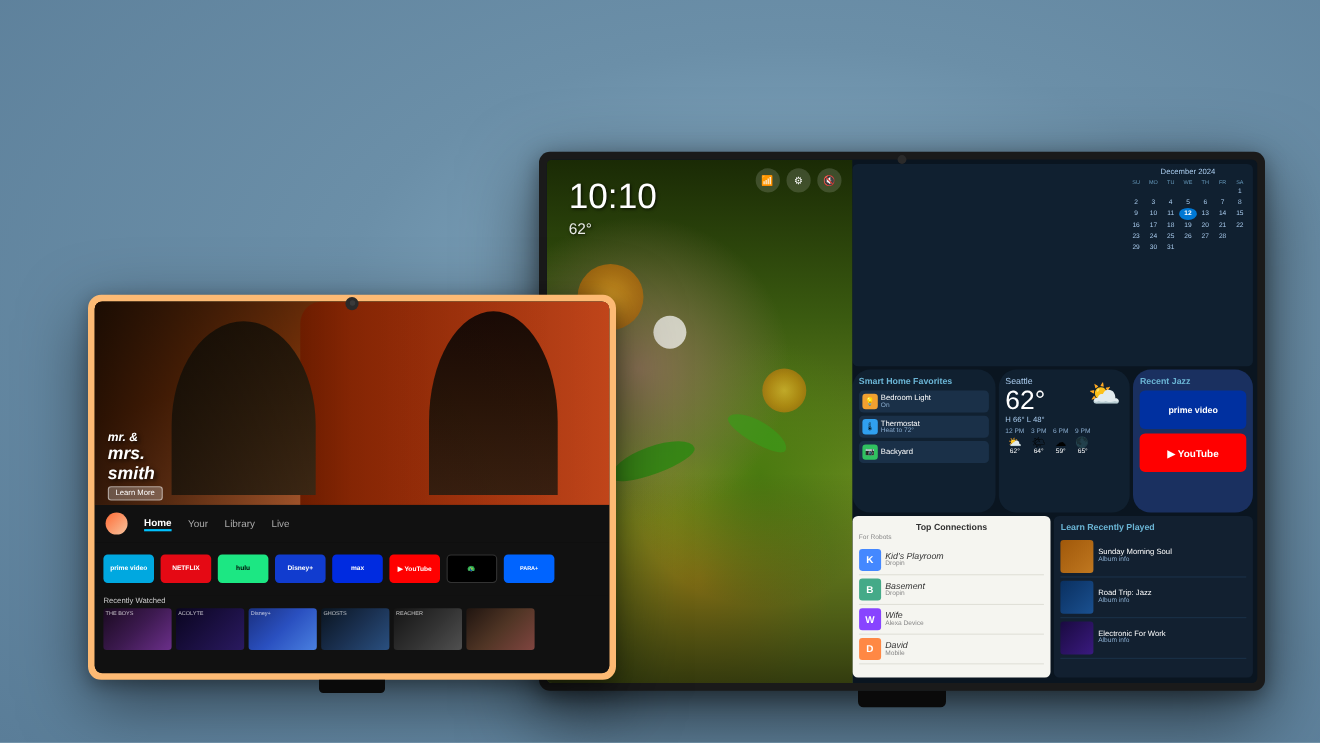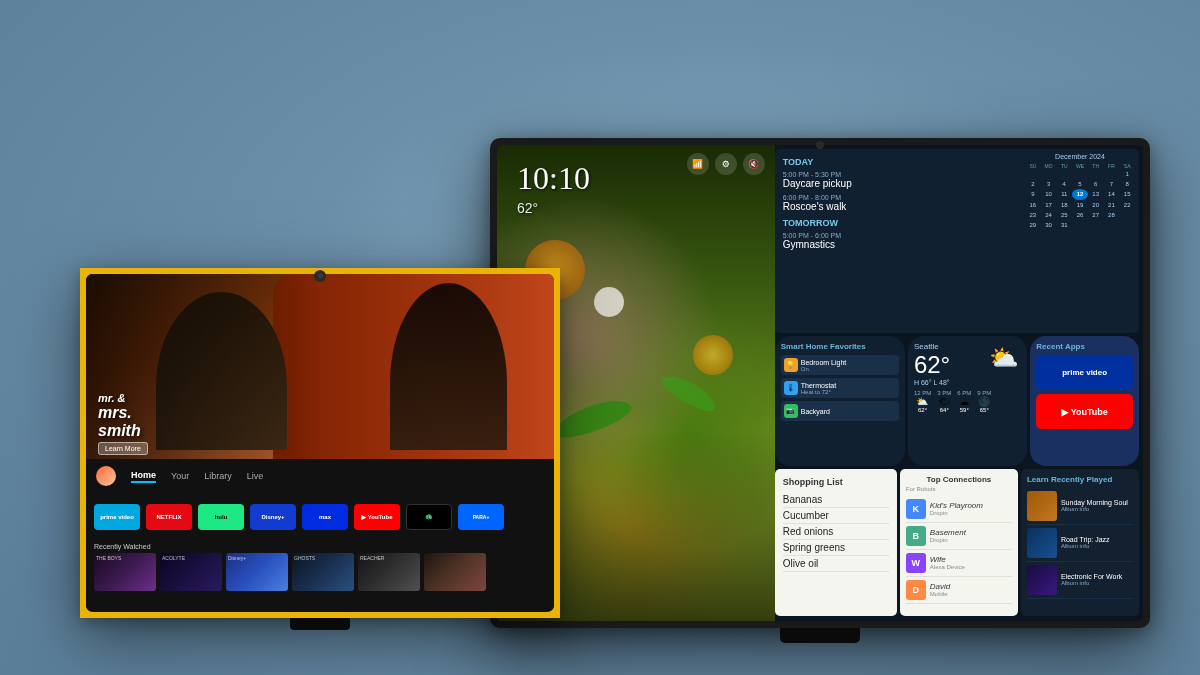--- a/index.html
+++ b/index.html
@@ -38,22 +38,22 @@
       left: 30px;
       bottom: 30px;
       width: 480px;
       height: 350px;
       z-index: 2;
     }
 
     .device-small .frame {
       width: 100%;
       height: 100%;
-      background: #eab308;
-      border-radius: 0;
+      background: #fdba74;
+      border-radius: 12px;
       padding: 6px;
       box-shadow: 0 20px 60px rgba(0,0,0,0.5), 0 4px 15px rgba(0,0,0,0.3);
       position: relative;
     }
 
     .device-small .camera-bar {
       position: absolute;
       top: 2px;
       left: 50%;
       transform: translateX(-50%);
@@ -334,21 +334,20 @@
     }
 
     .food-time {
       position: absolute;
       top: 15px;
       left: 20px;
       color: white;
       font-size: 32px;
       font-weight: 300;
       text-shadow: 1px 1px 3px rgba(0,0,0,0.8);
-      font-family: Liberation Serif, serif;
     }
 
     .food-temp {
       position: absolute;
       top: 55px;
       left: 20px;
       color: rgba(255,255,255,0.9);
       font-size: 14px;
       text-shadow: 1px 1px 3px rgba(0,0,0,0.8);
     }
@@ -840,38 +839,20 @@
           </div>
 
           <div class="food-time">10:10</div>
           <div class="food-temp">62°</div>
           <div class="food-label">lad</div>
         </div>
 
         <div class="echo-right">
 
           <div class="echo-top-row">
-            <div class="echo-events">
-              <div class="echo-today">Today</div>
-
-              <div class="echo-event">
-                <div class="echo-event-time">5:00 PM - 5:30 PM</div>
-                <div class="echo-event-name">Daycare pickup</div>
-              </div>
-              <div class="echo-event">
-                <div class="echo-event-time">6:00 PM - 8:00 PM</div>
-                <div class="echo-event-name">Roscoe's walk</div>
-              </div>
-
-              <div class="echo-today" style="margin-top:6px;">Tomorrow</div>
-              <div class="echo-event">
-                <div class="echo-event-time">5:00 PM - 6:00 PM</div>
-                <div class="echo-event-name">Gymnastics</div>
-              </div>
-            </div>
 
             <div class="mini-cal">
               <div class="mini-cal-header">December 2024</div>
               <div class="mini-cal-days-header">
                 <div class="cal-day-label">SU</div>
                 <div class="cal-day-label">MO</div>
                 <div class="cal-day-label">TU</div>
                 <div class="cal-day-label">WE</div>
                 <div class="cal-day-label">TH</div>
                 <div class="cal-day-label">FR</div>
@@ -977,40 +958,32 @@
                 </div>
                 <div class="forecast-item">
                   <div class="forecast-day">9 PM</div>
                   <div class="forecast-icon">🌑</div>
                   <div class="forecast-temp">65°</div>
                 </div>
               </div>
             </div>
 
             <div class="echo-panel" style="flex:0.9; background:#1a3060;">
-              <div class="panel-title">Recent Apps</div>
+              <div class="panel-title">Recent Jazz</div>
               <div style="background:#0030a0; border-radius:5px; height:35px; display:flex; align-items:center; justify-content:center; margin-bottom:4px; font-size:8px; color:white; font-weight:bold;">
                 <span>prime video</span>
               </div>
               <div style="background:#FF0000; border-radius:5px; height:35px; display:flex; align-items:center; justify-content:center; margin-bottom:4px;">
                 <span style="font-size:9px; color:white; font-weight:bold;">▶ YouTube</span>
               </div>
             </div>
           </div>
 
           <div class="echo-bot-row">
 
-            <div class="shopping-panel">
-              <div class="shopping-title">Shopping List</div>
-              <div class="shopping-item">Bananas</div>
-              <div class="shopping-item">Cucumber</div>
-              <div class="shopping-item">Red onions</div>
-              <div class="shopping-item">Spring greens</div>
-              <div class="shopping-item">Olive oil</div>
-            </div>
 
             <div class="connections-panel">
               <div class="conn-title">Top Connections</div>
               <div class="conn-subtitle">For Robots</div>
               <div class="conn-item">
                 <div class="conn-avatar" style="background:#4488ff;">K</div>
                 <div>
                   <div class="conn-name">Kid's Playroom</div>
                   <div class="conn-status">Dropin</div>
                 </div>

